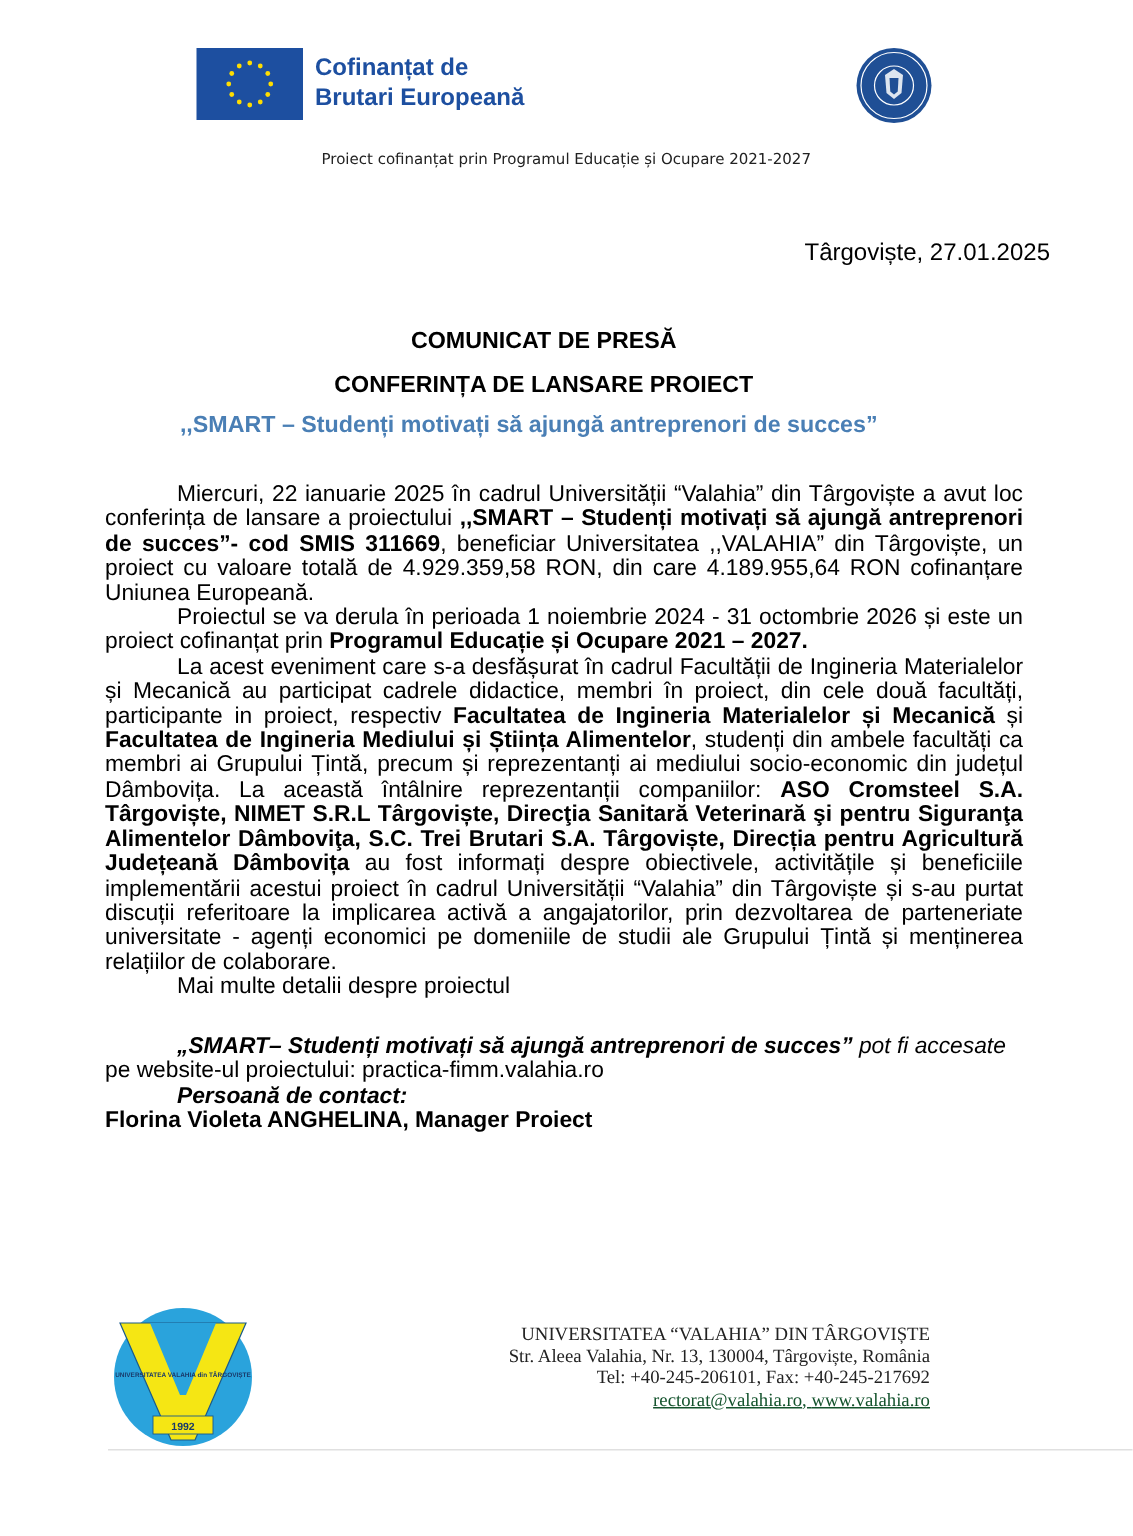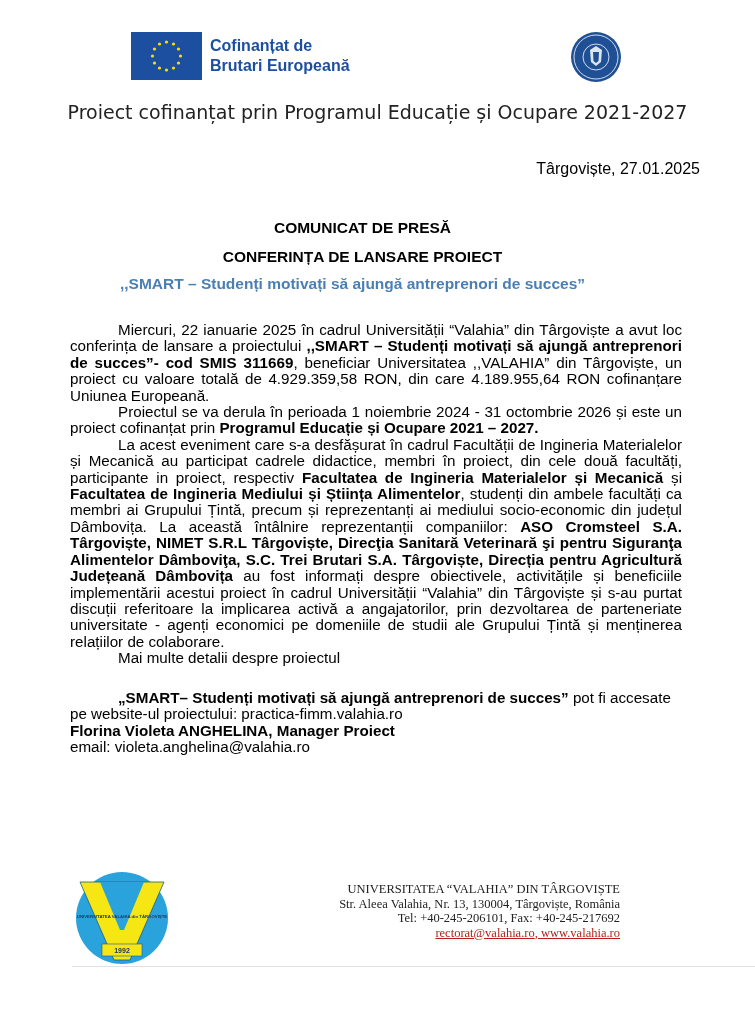--- a/index.html
+++ b/index.html
@@ -4,38 +4,38 @@
   <style>
     html, body { margin: 0; padding: 0; background: #ffffff; }
     body { width: 755px; height: 1024px; position: relative; overflow: hidden; color: #000; }
     .abs { position: absolute; }
     .sans { font-family: "Liberation Sans", sans-serif; }
     .serif { font-family: "Liberation Serif", serif; }
 
     #eu-flag { left: 131px; top: 32px; width: 71px; height: 48px; background: #1d4fa0; }
     #eu-text { left: 210px; top: 36px; font-size: 16px; font-weight: bold; color: #1d4fa0; line-height: 20px; }
     #gov-seal { left: 570px; top: 31px; width: 52px; height: 52px; }
-    #cofin-line { left: 0; width: 755px; top: 101px; text-align: center; font-size: 19px; font-family: "DejaVu Sans", sans-serif; color: #222; }
+    #cofin-line { left: 0; width: 755px; top: 101px; text-align: center; font-size: 10px; font-family: "DejaVu Sans", sans-serif; color: #222; }
 
     #date-line { right: 55px; top: 160px; font-size: 16px; text-align: center; }
     .heading { left: 0; width: 755px; text-align: center; font-size: 15.5px; font-weight: bold; }
     #title1 { top: 219px; left: -15px; }
     #title2 { top: 248px; left: -15px; }
     #title3 { top: 275px; left: -25px; color: #4a7fb5; }
 
     #body { left: 70px; top: 322px; width: 612px; font-size: 15.2px; line-height: 16.4px; }
     #body p { margin: 0; text-align: justify; text-indent: 48px; }
     #body b { font-weight: bold; }
 
     #contact { left: 70px; top: 690px; width: 680px; font-size: 15.2px; line-height: 16.4px; }
-    #contact .ind { padding-left: 48px; }
+    #contact .ind { padding-left: 48px; font-style: italic; }
 
     #valahia-logo { left: 72px; top: 868px; width: 100px; height: 98px; }
     #footer-text { left: 200px; width: 420px; top: 882px; text-align: right; font-size: 12.5px; line-height: 14.5px; color: #222; }
-    #footer-text a { color: #b91c1c; text-decoration: underline; }
+    #footer-text a { color: #14532d; text-decoration: underline; }
     #divider { left: 72px; top: 966px; width: 683px; height: 1px; background: #e0e0e0; }
   </style>
 </head>
 <body>
 
 <div id="eu-flag" class="abs">
   <svg width="71" height="48" viewBox="0 0 71 48">
     <g fill="#ffdd00">
       <circle cx="35.5" cy="10" r="1.6"></circle>
         <circle cx="42.5" cy="12" r="1.6"></circle>
@@ -75,22 +75,22 @@
 <div id="body" class="abs sans">
   <p><span>Miercuri, 22 ianuarie 2025 în cadrul Universității “Valahia” din Târgoviște a avut loc conferința de lansare a proiectului </span><b>,,SMART – Studenți motivați să ajungă antreprenori de succes”- cod SMIS 311669</b><span>, beneficiar Universitatea ,,VALAHIA” din Târgoviște, un proiect cu valoare totală de 4.929.359,58 RON, din care 4.189.955,64 RON cofinanțare Uniunea Europeană.</span></p>
   <p><span>Proiectul se va derula în perioada 1 noiembrie 2024 - 31 octombrie 2026 și este un proiect cofinanțat prin </span><b>Programul Educație și Ocupare 2021 – 2027.</b></p>
   <p><span>La acest eveniment care s-a desfășurat în cadrul Facultății de Ingineria Materialelor și Mecanică au participat cadrele didactice, membri în proiect, din cele două facultăți, participante in  proiect, respectiv </span><b>Facultatea de Ingineria Materialelor și Mecanică</b><span> și </span><b>Facultatea de Ingineria Mediului și Știința Alimentelor</b><span>, studenți din ambele facultăți ca membri ai Grupului Țintă, precum și reprezentanți ai mediului socio-economic din județul Dâmbovița. La această întâlnire reprezentanții companiilor: </span><b>ASO Cromsteel S.A. Târgoviște, NIMET S.R.L Târgoviște, Direcţia Sanitară Veterinară şi pentru Siguranţa Alimentelor Dâmboviţa, S.C. Trei Brutari S.A. Târgoviște, Direcția pentru Agricultură Județeană Dâmbovița</b><span> au fost informați despre obiectivele, activitățile și beneficiile implementării acestui proiect în cadrul Universității “Valahia” din Târgoviște și s-au purtat discuții  referitoare la implicarea activă a angajatorilor, prin dezvoltarea de parteneriate universitate - agenți economici pe domeniile de studii ale Grupului Țintă și menținerea relațiilor de colaborare.</span></p>
   <p>Mai multe detalii despre proiectul</p>
 </div>
 
 <div id="contact" class="abs sans">
   <div class="ind"><b>„SMART– Studenți motivați să ajungă antreprenori de succes”</b><span> pot fi accesate</span></div>
   <div>pe website-ul proiectului: practica-fimm.valahia.ro</div>
+  <div class="ind"><b>Persoană de contact:</b></div>
   <div><b>Florina Violeta ANGHELINA, Manager Proiect</b></div>
-  <div>email: violeta.anghelina@valahia.ro</div>
 </div>
 
 <div id="valahia-logo" class="abs">
   <svg width="100" height="98" viewBox="0 0 100 98">
     <ellipse cx="50" cy="50" rx="46" ry="46" fill="#2aa3dc"></ellipse>
     <polygon points="8,14 92,14 58,92 42,92" fill="#f5e614" stroke="#1a5a8a" stroke-width="0.8"></polygon>
     <polygon points="28,14 72,14 52,62 48,62" fill="#2aa3dc"></polygon>
     <rect x="30" y="76" width="40" height="12" fill="#f5e614" stroke="#1a5a8a" stroke-width="0.6"></rect>
     <text x="50" y="85" text-anchor="middle" font-size="7" font-weight="bold" font-family="Liberation Sans, sans-serif" fill="#1a3a6a">1992</text>
     <text x="50" y="50" text-anchor="middle" font-size="4.3" font-weight="bold" font-family="Liberation Sans, sans-serif" fill="#1a3a6a">UNIVERSITATEA VALAHIA din TÂRGOVIȘTE</text>

